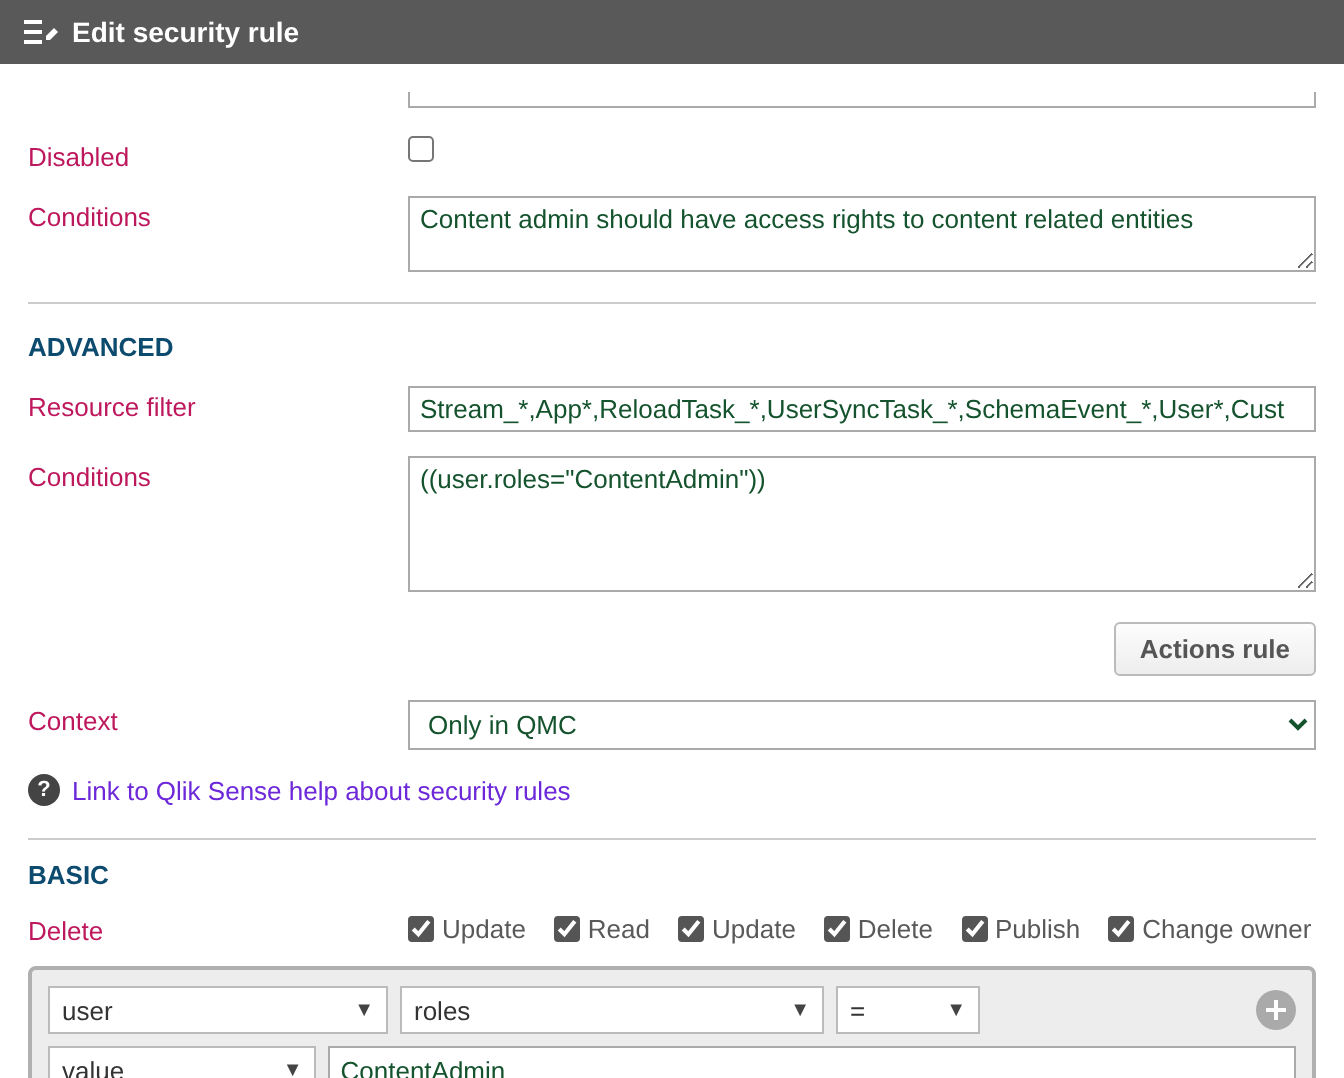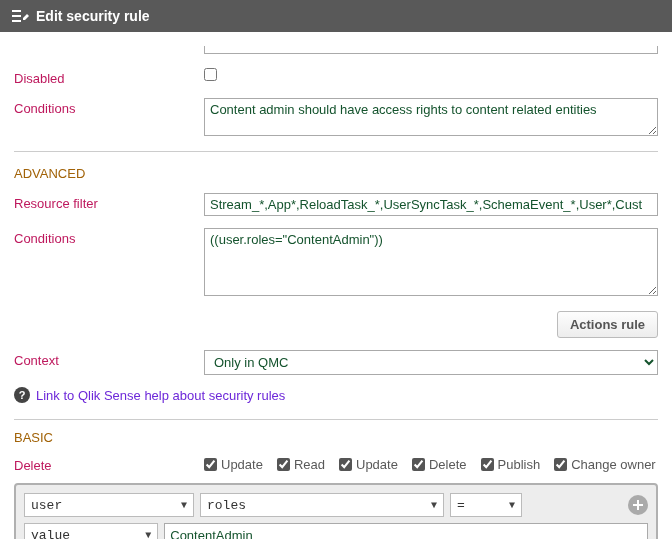--- a/index.html
+++ b/index.html
@@ -5,21 +5,21 @@
   * { box-sizing: border-box; margin: 0; padding: 0; }
   body { font-family: Arial, sans-serif; font-size: 13px; color: #333; background: #fff; width: 672px; }
   .header { background: #595959; color: #fff; padding: 8px 12px; display: flex; align-items: center; gap: 6px; }
   .header .icon { display: inline-flex; }
   .header-title { font-weight: bold; font-size: 14px; }
   .content { padding: 4px 14px; }
   .row { display: flex; align-items: flex-start; padding: 6px 0; }
   .label-col { width: 190px; flex-shrink: 0; padding-top: 3px; color: #be185d; }
   .field-col { flex: 1; }
   .section-divider { border-top: 1px solid #ccc; margin: 6px 0 14px 0; }
-  .section-heading { font-weight: normal; font-size: 13px; color: #a16207; margin: 2px 0 6px 0; }
+  .section-heading { font-weight: bold; font-size: 13px; color: #0c4a6e; margin: 2px 0 6px 0; }
   input[type="text"], textarea, select {
     width: 100%; border: 1px solid #aaa; padding: 3px 5px; font-family: inherit; font-size: 13px;
     background: #fff; color: #14532d;
   }
   textarea { resize: both; }
   input[type="checkbox"] { margin-right: 4px; accent-color: #555; }
   .validate-row { display: flex; justify-content: flex-end; padding: 6px 0; }
   .validate-btn {
     background: linear-gradient(#fdfdfd,#ededed); border: 1px solid #bbb; border-radius: 3px;
     padding: 5px 12px; font-weight: bold; font-size: 13px; color: #555; cursor: pointer;
@@ -30,30 +30,30 @@
     display: inline-flex; align-items: center; justify-content: center; font-size: 11px; font-weight: bold;
   }
   .actions-row { display: flex; align-items: center; padding: 4px 0 10px 0; }
   .actions-list { display: flex; gap: 14px; flex-wrap: wrap; }
   .actions-list label { display: inline-flex; align-items: center; color: #595959; }
   .cond-box { border: 2px solid #b0b0b0; border-radius: 4px; background: #ededed; padding: 8px; }
   .cond-row { display: flex; align-items: center; gap: 6px; margin-bottom: 6px; position: relative; }
   .cond-row:last-child { margin-bottom: 0; }
   .select-like {
     background: #fff; border: 1px solid #bbb; padding: 3px 6px; height: 24px;
-    display: flex; align-items: center; justify-content: space-between; cursor: pointer; font-family: Liberation Mono, monospace;
+    display: flex; align-items: center; justify-content: space-between; cursor: pointer;
   }
   .caret { font-size: 10px; color: #444; margin-left: 6px; }
   .plus-btn {
     width: 20px; height: 20px; border-radius: 50%; background: #aaa; color: #fff;
     display: inline-flex; align-items: center; justify-content: center; font-size: 15px;
     position: absolute; right: 0; top: 2px; cursor: pointer;
   }
   .w-user { width: 170px; }
-  .w-attr { width: 244px; }
+  .w-attr { width: 212px; }
   .w-op  { width: 72px; }
   .w-valsel { width: 170px; }
   .w-valinp { width: 264px; }
   .topcrop { height: 10px; overflow: hidden; border-bottom: none; }
   .topcrop .crop-inner { border: 1px solid #aaa; height: 30px; margin-top: -22px; background:#fff; }
 </style>
 </head>
 <body>
 
 <div class="header">

